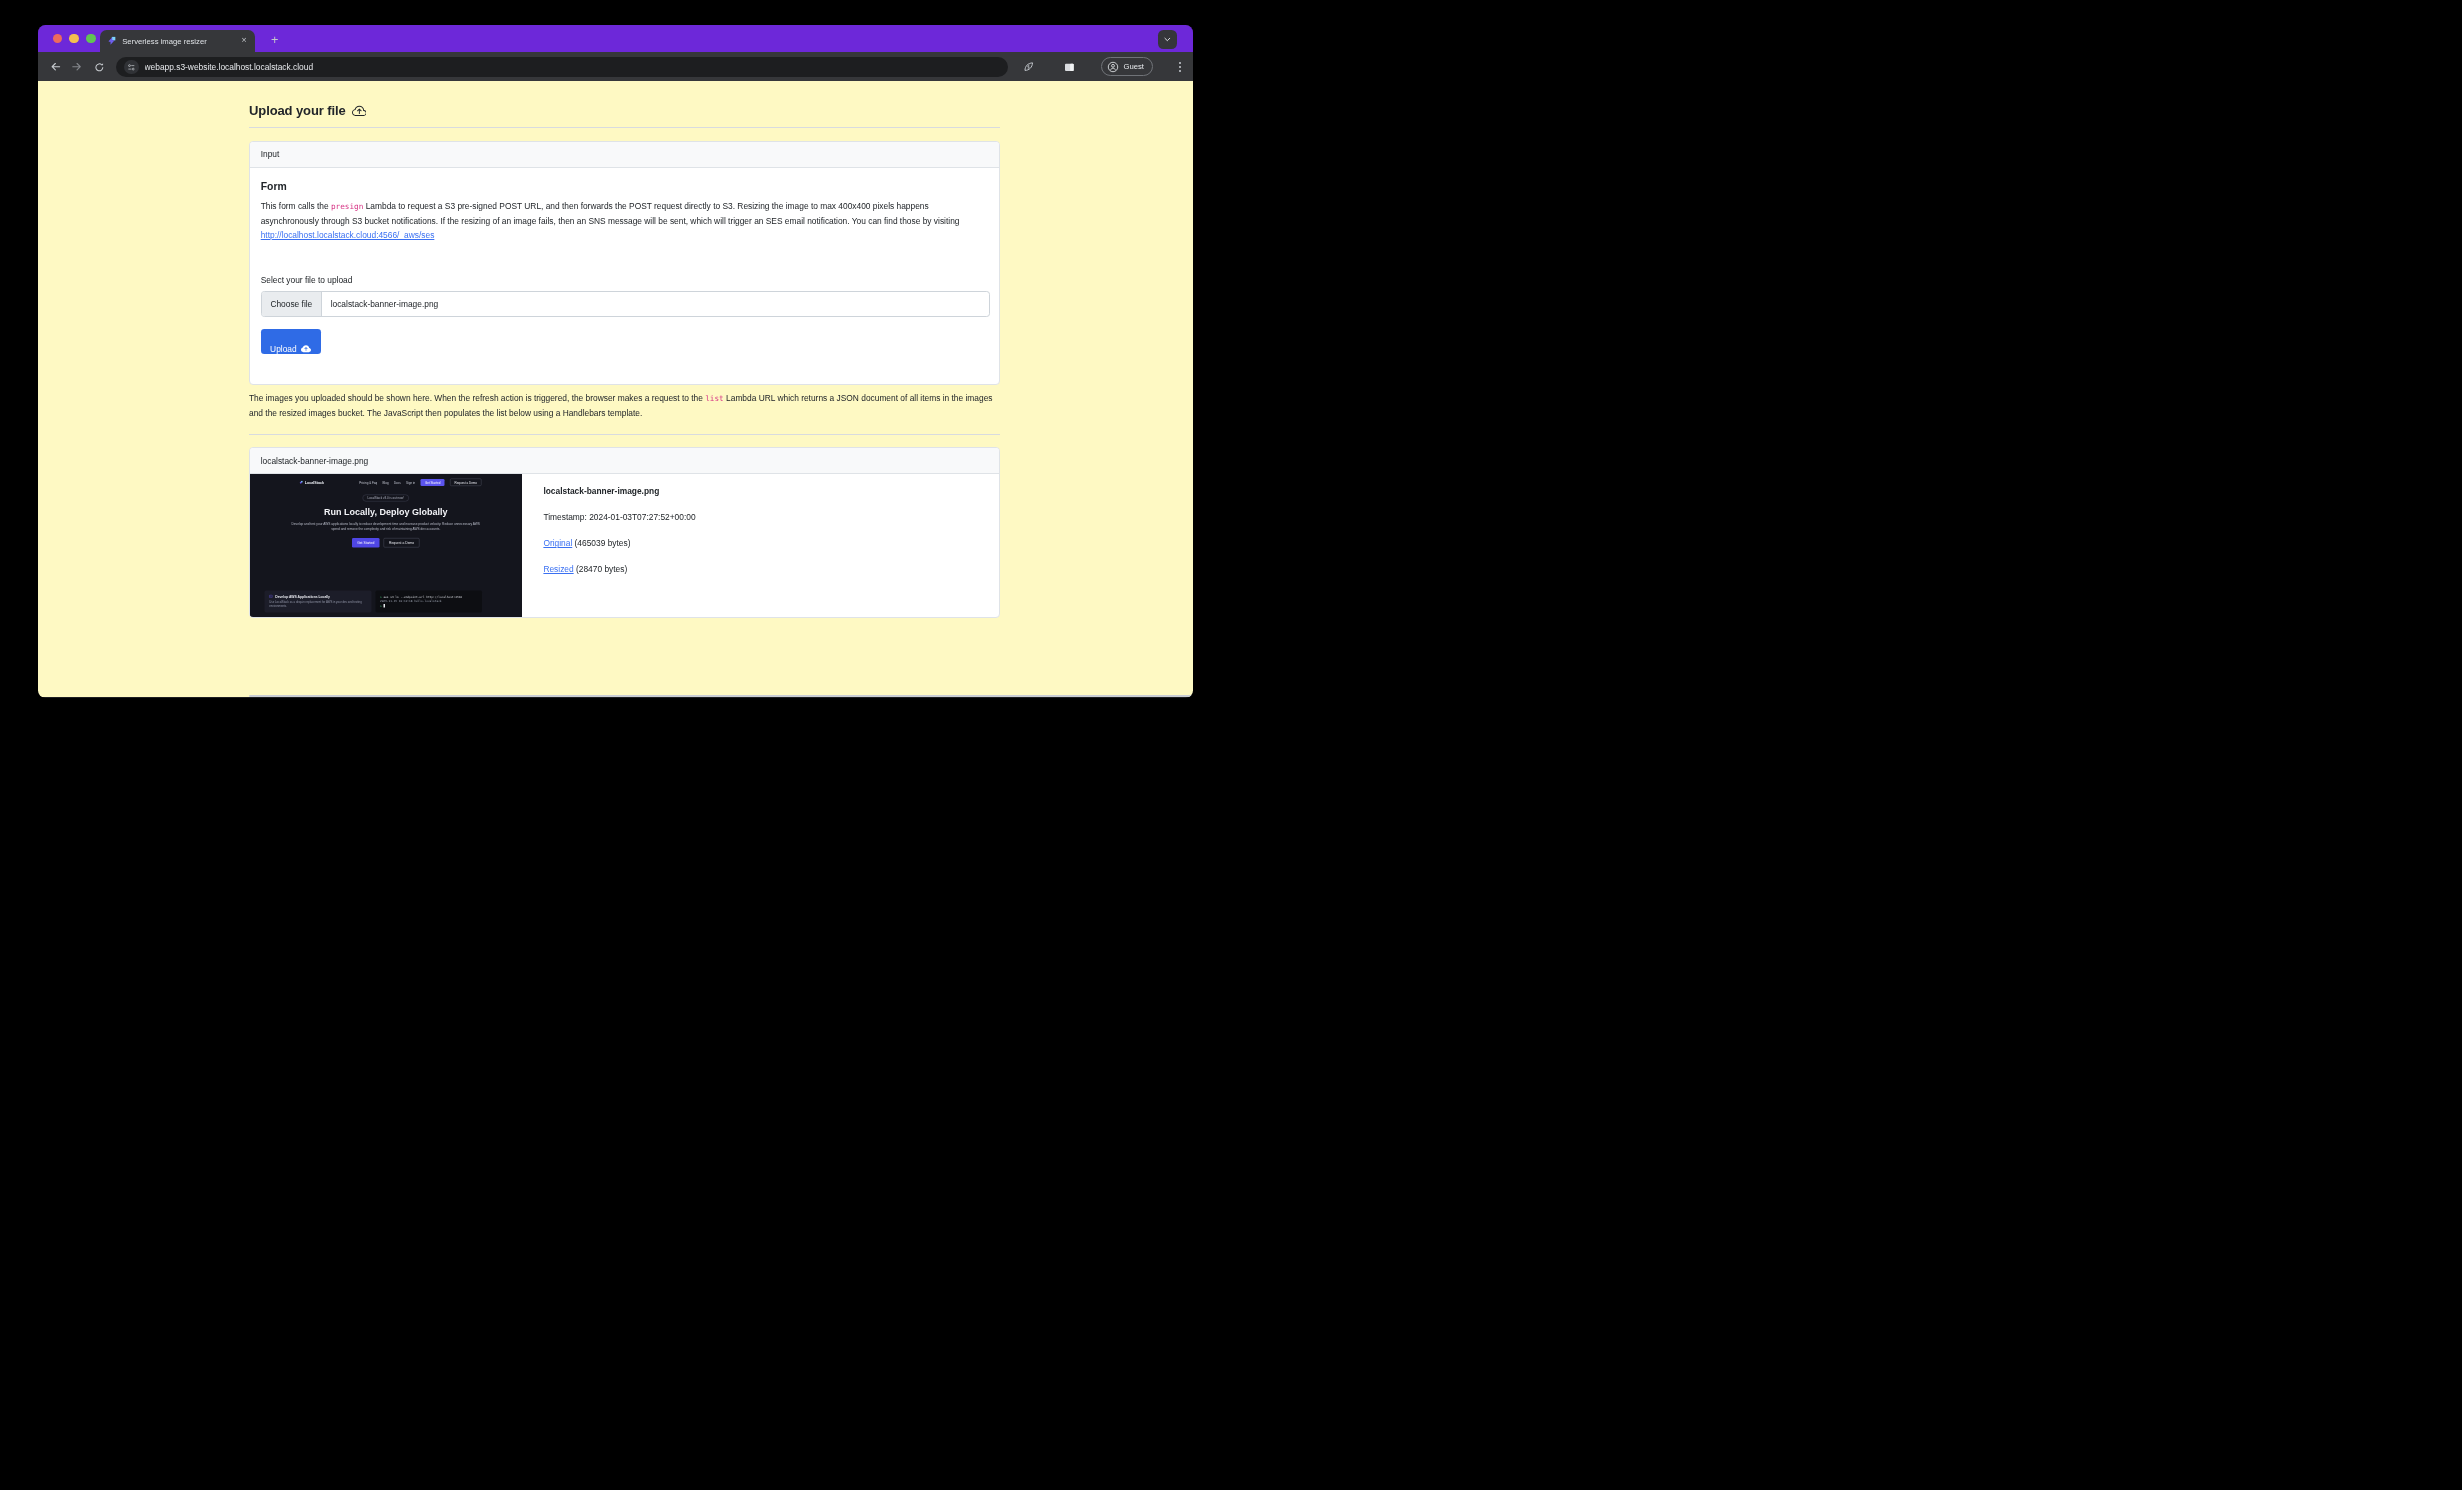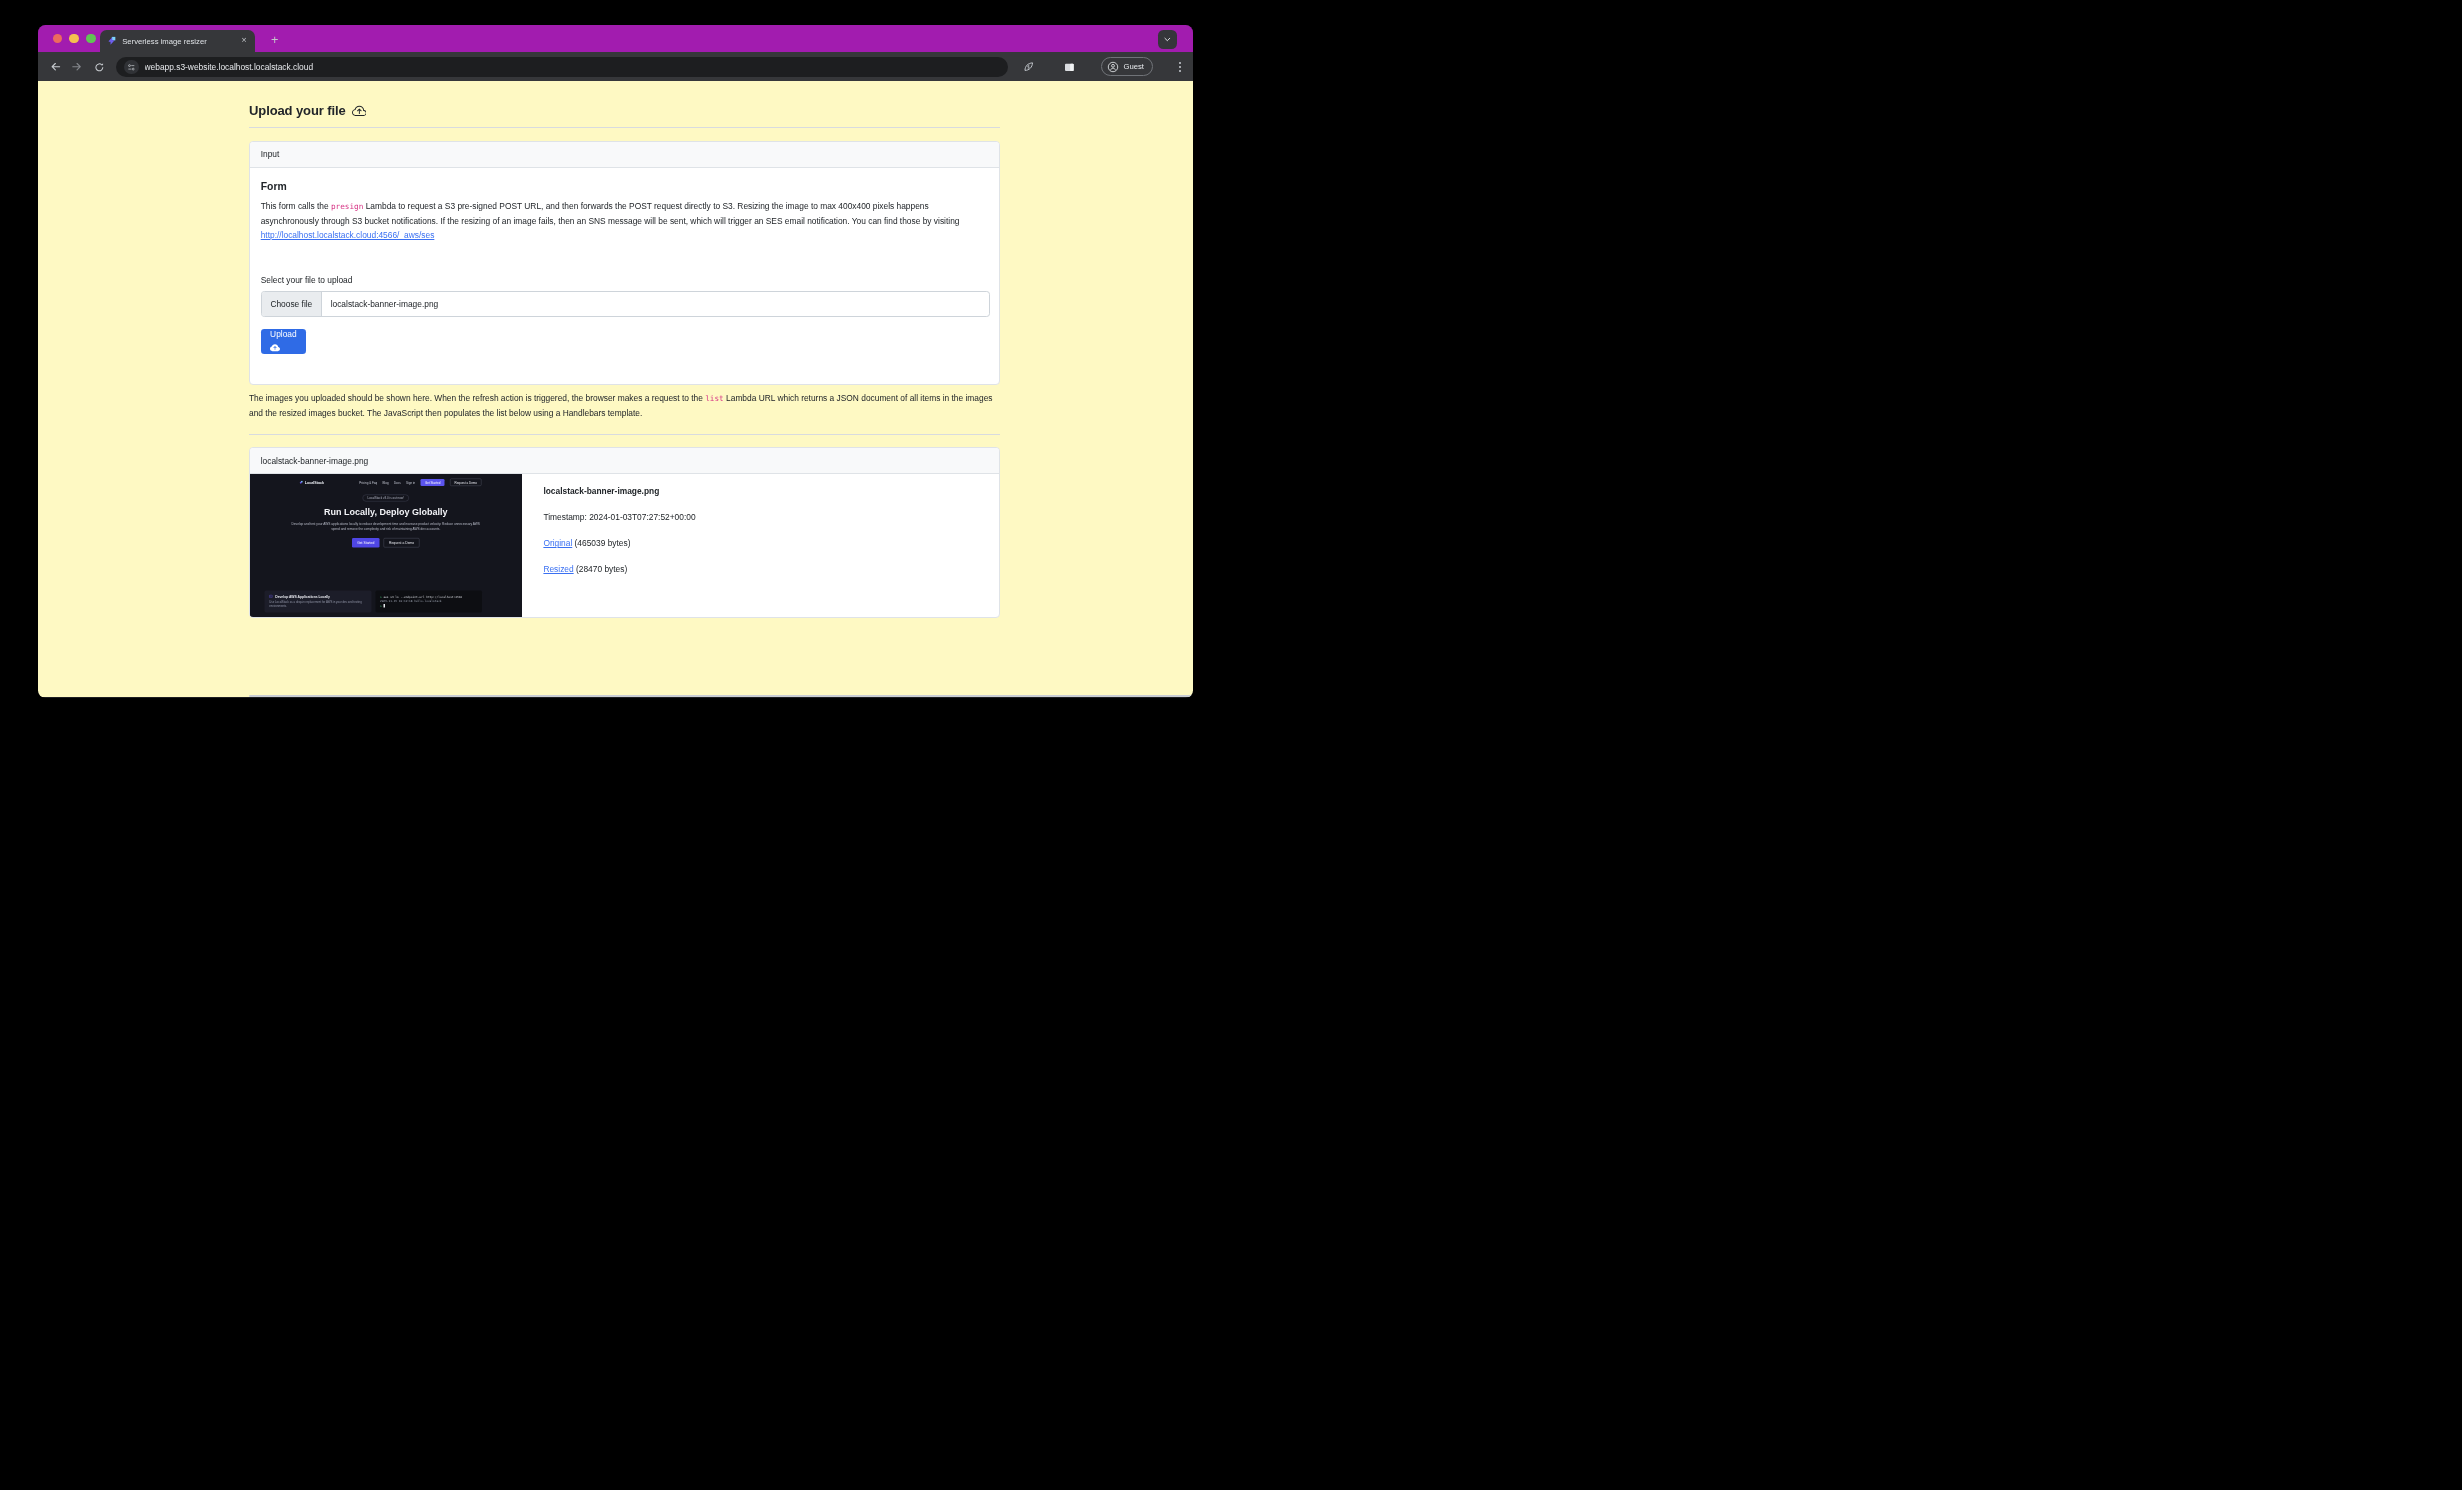--- a/index.html
+++ b/index.html
@@ -4,21 +4,21 @@
 <style>
   * { margin:0; padding:0; box-sizing:border-box; }
   html,body { width:1231px; height:745px; background:#000; font-family:"Liberation Sans", sans-serif; }
   .stage { position:relative; width:1231px; height:745px; background:#000; overflow:hidden; }
 
   
   .window { position:absolute; left:38px; top:25px; width:1155px; height:673px;
             border-radius:7.4px; background:#1d1e20; overflow:hidden; }
 
   
-  .tabstrip { position:relative; height:27.4px; background:#a21caf; display:flex; align-items:flex-end; }
+  .tabstrip { position:relative; height:27.4px; background:#6d28d9; display:flex; align-items:flex-end; }
   .traffic { position:absolute; left:14.7px; top:8.7px; display:flex; gap:7.4px; }
   .dot { width:9.4px; height:9.4px; border-radius:50%; }
   .dot.red { background:#ed6a5e; } .dot.yellow { background:#f5bf4f; } .dot.green { background:#61c454; }
   .tab { position:absolute; left:62px; top:4.7px; width:155px; height:23px; background:#36373a;
          border-radius:6.7px 6.7px 0 0; display:flex; align-items:center; padding:0 5.4px 0 7.4px; }
   .tab-title { flex:1; font-size:7.7px; color:#dfe2e6; white-space:nowrap; overflow:hidden; margin-left:5.4px; }
   .tab-close { width:11.4px; height:11.4px; border-radius:50%; color:#c3c6ca; font-size:8.7px; line-height:10.7px;
                text-align:center; cursor:default; }
   .newtab { position:absolute; left:228px; top:7.4px; width:17.4px; height:17.4px; color:#c3c6ca;
             font-size:12.7px; line-height:16px; text-align:center; border-radius:50%; }
@@ -56,23 +56,23 @@
   code.tok { font-family:"DejaVu Sans Mono", monospace; font-size:7.7px; color:#d63384; }
   a.lnk { color:#3a70f2; text-decoration:underline; cursor:pointer; }
 
   .select-label { font-size:8.4px; margin-top:33px; }
   .filegroup { margin-top:6.7px; display:flex; width:729px; height:25.4px; border:0.7px solid #ced4da;
                border-radius:3.3px; overflow:hidden; font-size:8.4px; }
   .choose { background:#e9ecef; border-right:0.7px solid #ced4da; display:flex; align-items:center;
             padding:0 8.7px; flex:none; }
   .filename { display:flex; align-items:center; padding:0 8.7px; background:#fff; }
 
-  .btn { display:inline-flex; align-items:flex-start; gap:4.7px; background:#2f6be6; color:#fff;
+  .btn { display:inline-flex; align-items:flex-end; gap:4.7px; background:#2f6be6; color:#fff;
          font-size:8.4px; border:none; border-radius:3.3px; padding:0 9.4px; height:25.4px; cursor:pointer;
-         font-family:"Liberation Sans", sans-serif;flex-direction:column; }
+         font-family:"Liberation Sans", sans-serif; }
   .upload-btn { margin-top:12px; margin-bottom:19px; }
 
   .list-head { display:flex; align-items:center; margin-top:17.4px; }
   .list-head h1 { flex:1; }
   .refresh-btn { padding:0 11.4px; }
 
   .file-card { margin-top:12px; }
   .file-body { display:flex; padding:0; }
   .details { padding:12px 16px 0 21.4px; }
   .fname { font-size:8.4px; font-weight:700; }

